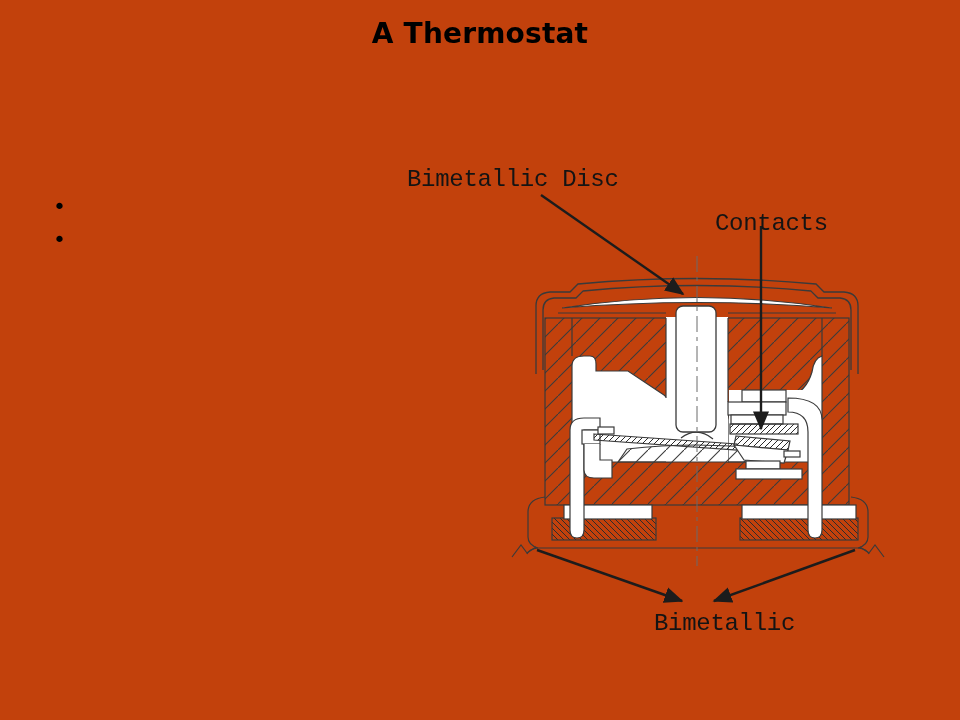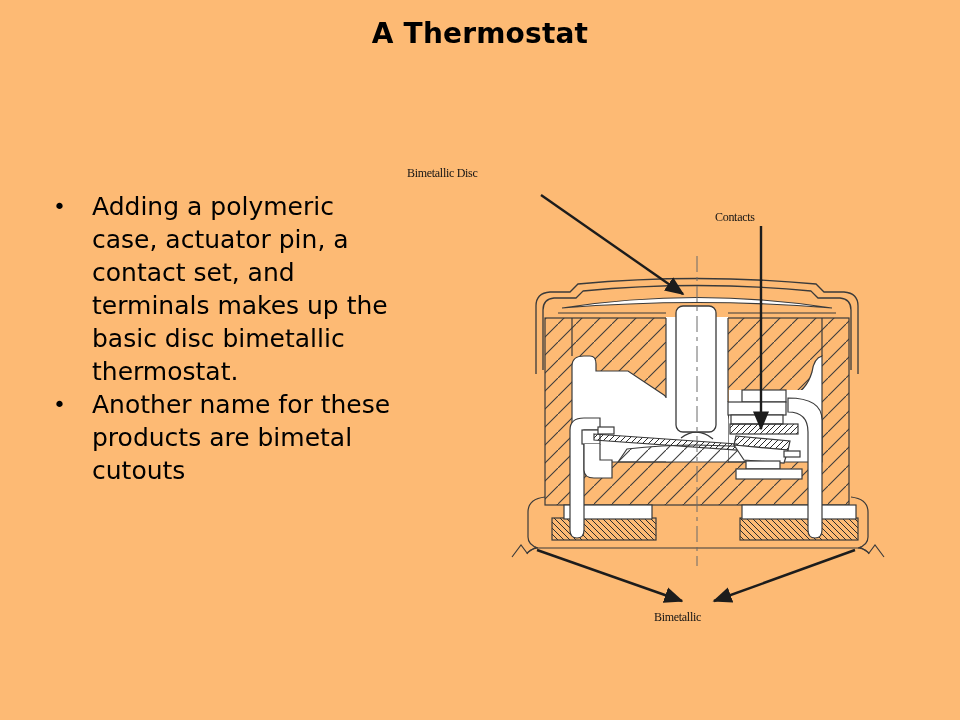--- a/index.html
+++ b/index.html
@@ -1,55 +1,46 @@
 <!DOCTYPE html>
 <html><head>
 <meta charset="utf-8">
 <style>
   html,body{margin:0;padding:0;}
   body{width:960px;height:720px;background:#ffffff;position:relative;overflow:hidden;
        font-family:"DejaVu Sans",sans-serif;}
-  .slide{position:absolute;inset:0;background:#fdba74;}
+  .slide{position:absolute;inset:0;background:#c2410c;}
   .title{position:absolute;left:0;right:0;top:17px;text-align:center;
          font-size:28px;font-weight:bold;color:#000000;letter-spacing:.2px;}
   .bullets{position:absolute;left:46px;top:190px;width:400px;color:#000000;}
   .bullet{display:flex;align-items:flex-start;}
   .bullet .dot{width:46px;flex:0 0 46px;font-size:22px;line-height:33px;text-align:left;
                padding-left:7px;box-sizing:border-box;}
   .bullet .btxt{font-size:25px;line-height:33px;white-space:pre-line;}
-  .diagram-label{position:absolute;font-family:Liberation Serif, serif;
-                 font-size:12px;color:#141414;white-space:nowrap;letter-spacing:-0.3px;}
+  .diagram-label{position:absolute;font-family:Liberation Mono, monospace;
+                 font-size:24px;color:#141414;white-space:nowrap;letter-spacing:-0.3px;}
   #lbl-disc{left:407px;top:166px;}
   #lbl-contacts{left:715px;top:210px;}
   #lbl-terminals{left:654px;top:610px;}
   svg{position:absolute;left:0;top:0;}
   svg *{vector-effect:none;}
 </style>
 </head>
 <body>
 
 <div class="slide">
 
   <div class="title">A Thermostat</div>
 
   <div class="bullets">
     <div class="bullet">
       <span class="dot">•</span>
-      <div class="btxt">Adding a polymeric
-case, actuator pin, a
-contact set, and
-terminals makes up the
-basic disc bimetallic
-thermostat.</div>
     </div>
     <div class="bullet">
       <span class="dot">•</span>
-      <div class="btxt">Another name for these
-products are bimetal
-cutouts</div>
     </div>
   </div>
 
   <svg width="960" height="720" viewBox="0 0 960 720">
     <defs>
       <pattern id="hatch" width="18" height="18" patternUnits="userSpaceOnUse">
         <path d="M-2,20 L20,-2" stroke="#3a3a3a" stroke-width="1.1" fill="none"></path>
       </pattern>
       <pattern id="fine1" width="6" height="6" patternUnits="userSpaceOnUse">
         <path d="M-1,7 L7,-1" stroke="#2c2c2c" stroke-width="1" fill="none"></path>

